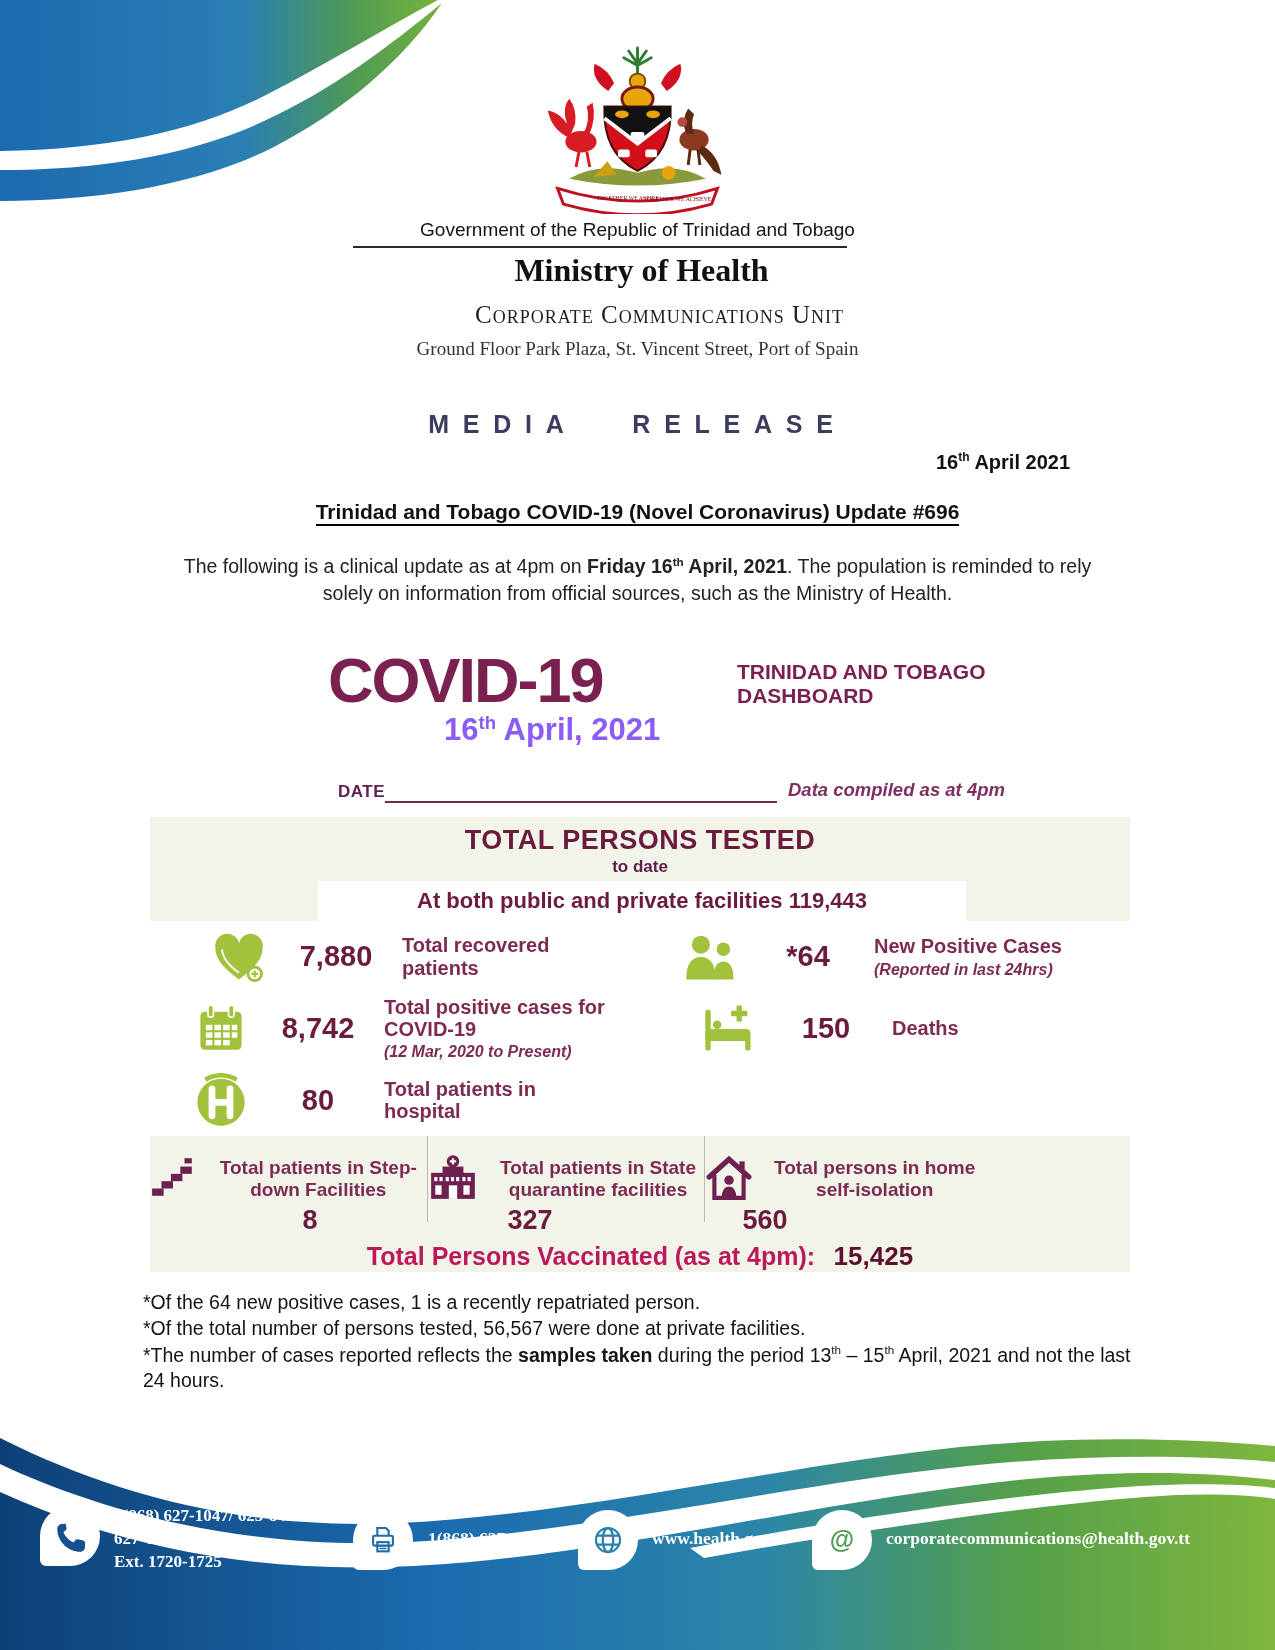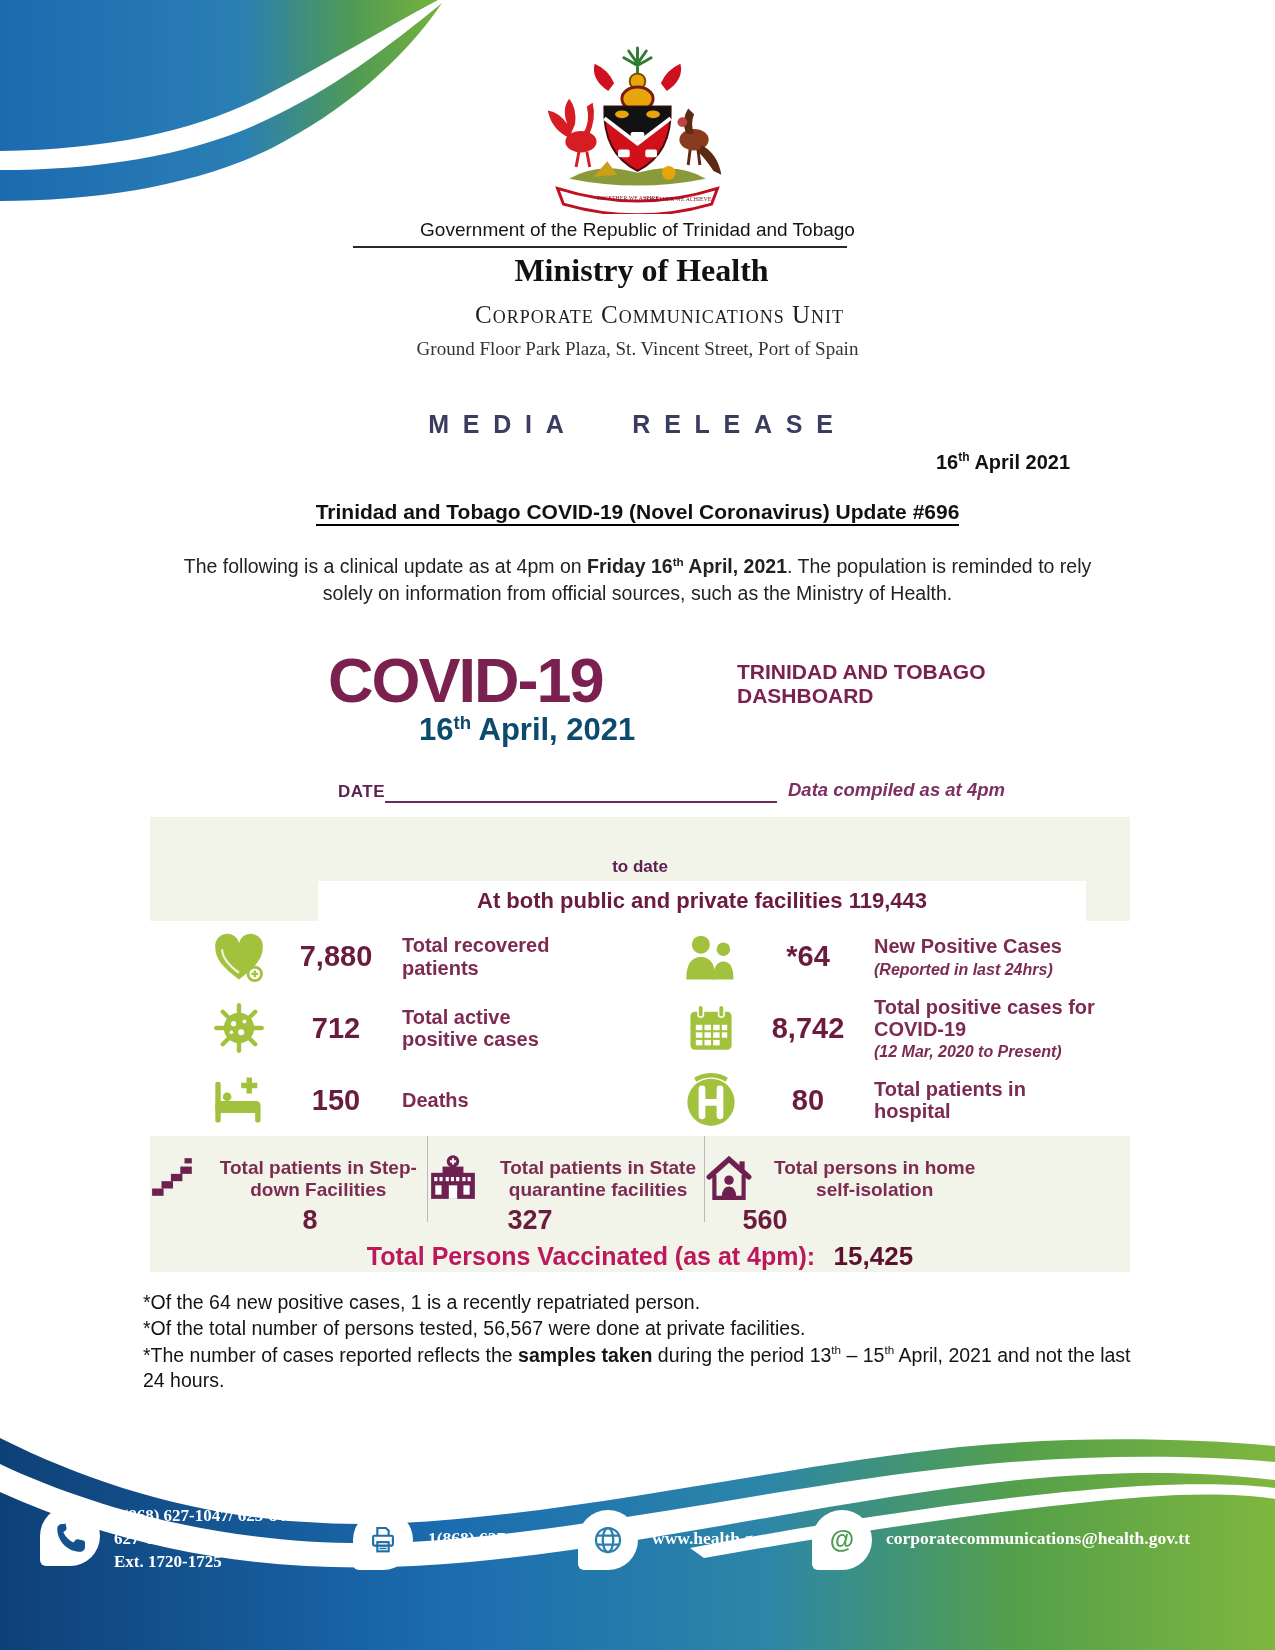--- a/index.html
+++ b/index.html
@@ -18,31 +18,31 @@
   .media-release{top:410px;font-size:25px;font-weight:bold;color:#3c3c60;letter-spacing:.55em;word-spacing:1.4em;}
   .rel-date{top:450px;right:205px;font-size:20px;font-weight:bold;color:#111;}
   .rel-title{top:500px;}
   .rel-title span.t{display:inline-block;border-bottom:2.5px solid #000;font-size:21px;font-weight:bold;color:#111;padding-bottom:0;}
   .para{top:553px;left:170px;width:935px;font-size:19.5px;line-height:1.38;text-align:center;color:#222;}
 
   
   .brand{top:644px;left:328px;font-size:63px;font-weight:900;letter-spacing:-2px;color:#7b2150;}
   .brand-sub{left:737px;font-size:21px;font-weight:900;color:#7b2150;letter-spacing:0;}
   .bs1{top:660px;} .bs2{top:684px;}
-  .dash-date{top:712px;left:419px;font-size:31px;font-weight:bold;color:#0c4a6e;}
+  .dash-date{top:712px;left:444px;font-size:31px;font-weight:bold;color:#8b5cf6;}
   .dash-date sup,.rel-date sup,.para sup,.fn sup{font-size:60%;}
   .date-label{top:782px;left:338px;font-size:17px;font-weight:bold;color:#5c2150;letter-spacing:.5px;}
   .date-line{top:801px;left:385px;width:392px;height:2px;background:#6e2a58;}
   .compiled{top:779px;left:788px;font-size:18.5px;font-style:italic;color:#7d3060;font-weight:bold;}
 
   
   .panel{top:817px;left:150px;width:980px;height:455px;background:#f2f3e9;}
   .p-title{top:8px;font-size:27px;font-weight:900;color:#6b1c3e;letter-spacing:.5px;}
   .p-sub{top:40px;font-size:17px;font-weight:bold;color:#5c2150;}
-  .fac-box{top:64px;left:168px;width:768px;height:40px;background:#fff;}
+  .fac-box{top:64px;left:168px;width:648px;height:40px;background:#fff;}
   .fac-box span{display:block;line-height:40px;text-align:center;font-size:22px;font-weight:bold;color:#6b1c3e;}
   .stats-area{top:104px;left:0;width:980px;height:215px;background:#fff;
               display:grid;grid-template-columns:1fr 1fr;grid-template-rows:1fr 1fr 1fr;}
   .cell{display:flex;align-items:center;gap:16px;padding-left:58px;}
   .cell.r{padding-left:40px;}
   .s-icon{width:62px;display:flex;justify-content:center;flex:0 0 62px;}
   .s-val{min-width:100px;text-align:center;font-size:29px;font-weight:900;color:#6b1c3e;}
   .s-lab{font-size:20px;font-weight:bold;color:#7d2b52;line-height:1.12;}
   .cell:not(.r) .s-lab{width:175px;}
   .cell.r .s-lab{width:230px;}
@@ -165,20 +165,21 @@
   <div class="abs brand">COVID-19</div>
   <div class="abs brand-sub bs1">TRINIDAD AND TOBAGO</div>
   <div class="abs brand-sub bs2">DASHBOARD</div>
 
   <div class="abs dash-date"><span>16</span><sup>th</sup><span> April, 2021</span></div>
   <div class="abs date-label">DATE</div>
   <div class="abs date-line"></div>
   <div class="abs compiled">Data compiled as at 4pm</div>
 
   <div class="abs panel">
+    <div class="abs ctr p-title">TOTAL PERSONS TESTED</div>
     <div class="abs ctr p-sub">to date</div>
     <div class="abs fac-box">
       <span>At both public and private facilities 119,443</span>
     </div>
 
     <div class="abs stats-area">
 
       <div class="cell">
         <span class="s-icon">
           <svg width="54" height="52" viewBox="0 0 48 46">
@@ -203,38 +204,20 @@
             </g>
           </svg>
           </span>
         <span class="s-val">*64</span>
         <span class="s-lab">
           <span>New Positive Cases</span>
           <span class="s-note">(Reported in last 24hrs)</span>
         </span>
       </div>
 
-      <div class="cell">
-        <span class="s-icon">
-          <svg width="52" height="52" viewBox="0 0 48 48">
-            <g stroke="#a2c13d" stroke-width="4" stroke-linecap="round">
-              <path d="M24,3 v8 M24,37 v8 M3,24 h8 M37,24 h8 M9,9 l6,6 M33,33 l6,6 M39,9 l-6,6 M15,33 l-6,6"></path>
-            </g>
-            <circle cx="24" cy="24" r="14" fill="#a2c13d"></circle>
-            <g fill="#fff">
-              <circle cx="19" cy="20" r="2.4"></circle>
-                <circle cx="29" cy="18" r="1.8"></circle>
-              <circle cx="26" cy="28" r="2.8"></circle>
-                <circle cx="17" cy="28" r="1.6"></circle>
-            </g>
-          </svg>
-          </span>
-        <span class="s-val">712</span>
-        <span class="s-lab">Total active positive cases</span>
-      </div>
 
       <div class="cell r">
         <span class="s-icon">
           <svg width="52" height="52" viewBox="0 0 48 48">
             <rect x="5" y="9" width="38" height="35" rx="4" fill="#a2c13d"></rect>
             <rect x="12" y="3" width="5" height="11" rx="2.5" fill="#a2c13d" stroke="#fff" stroke-width="1.5"></rect>
             <rect x="31" y="3" width="5" height="11" rx="2.5" fill="#a2c13d" stroke="#fff" stroke-width="1.5"></rect>
             <g fill="#fff">
               <rect x="10" y="21" width="6" height="5"></rect>
                 <rect x="18" y="21" width="6" height="5"></rect>

